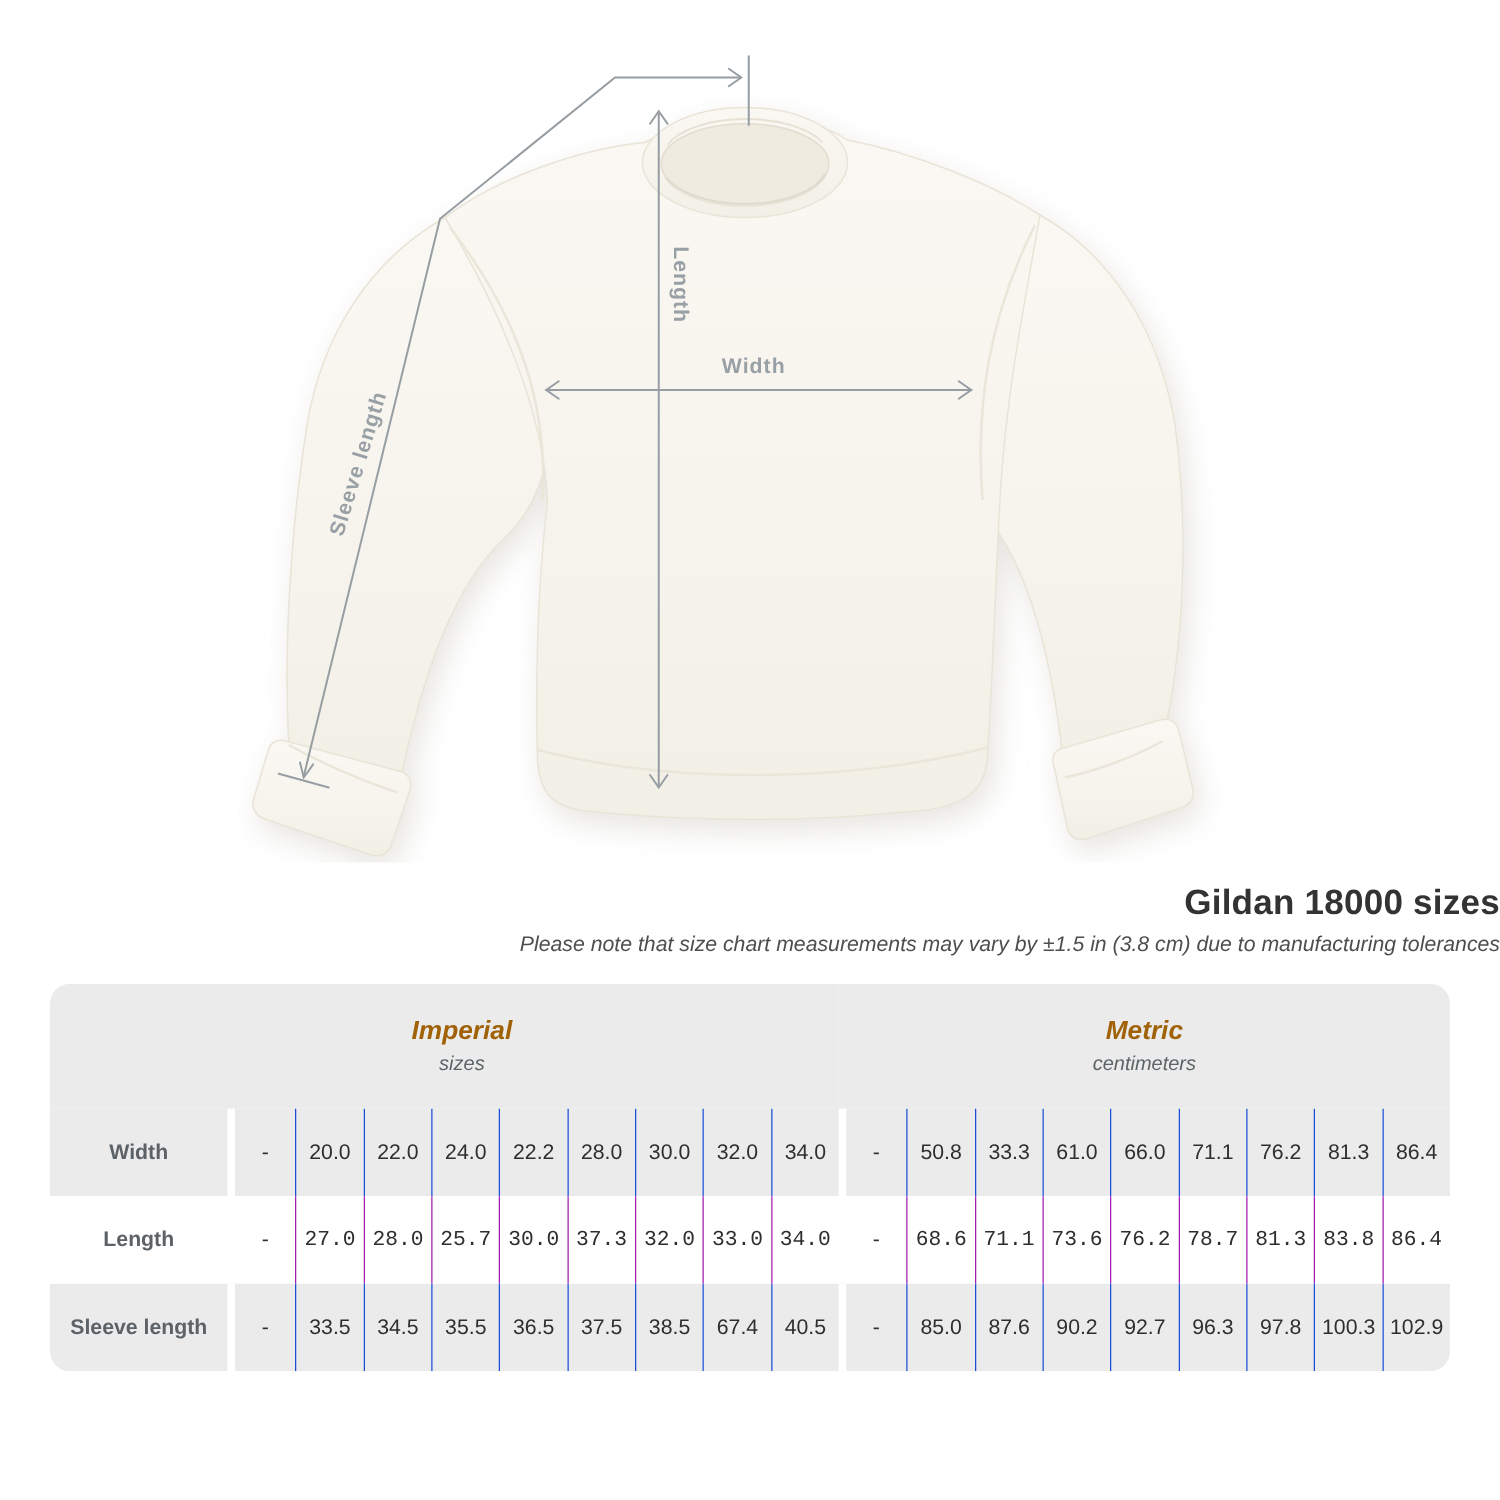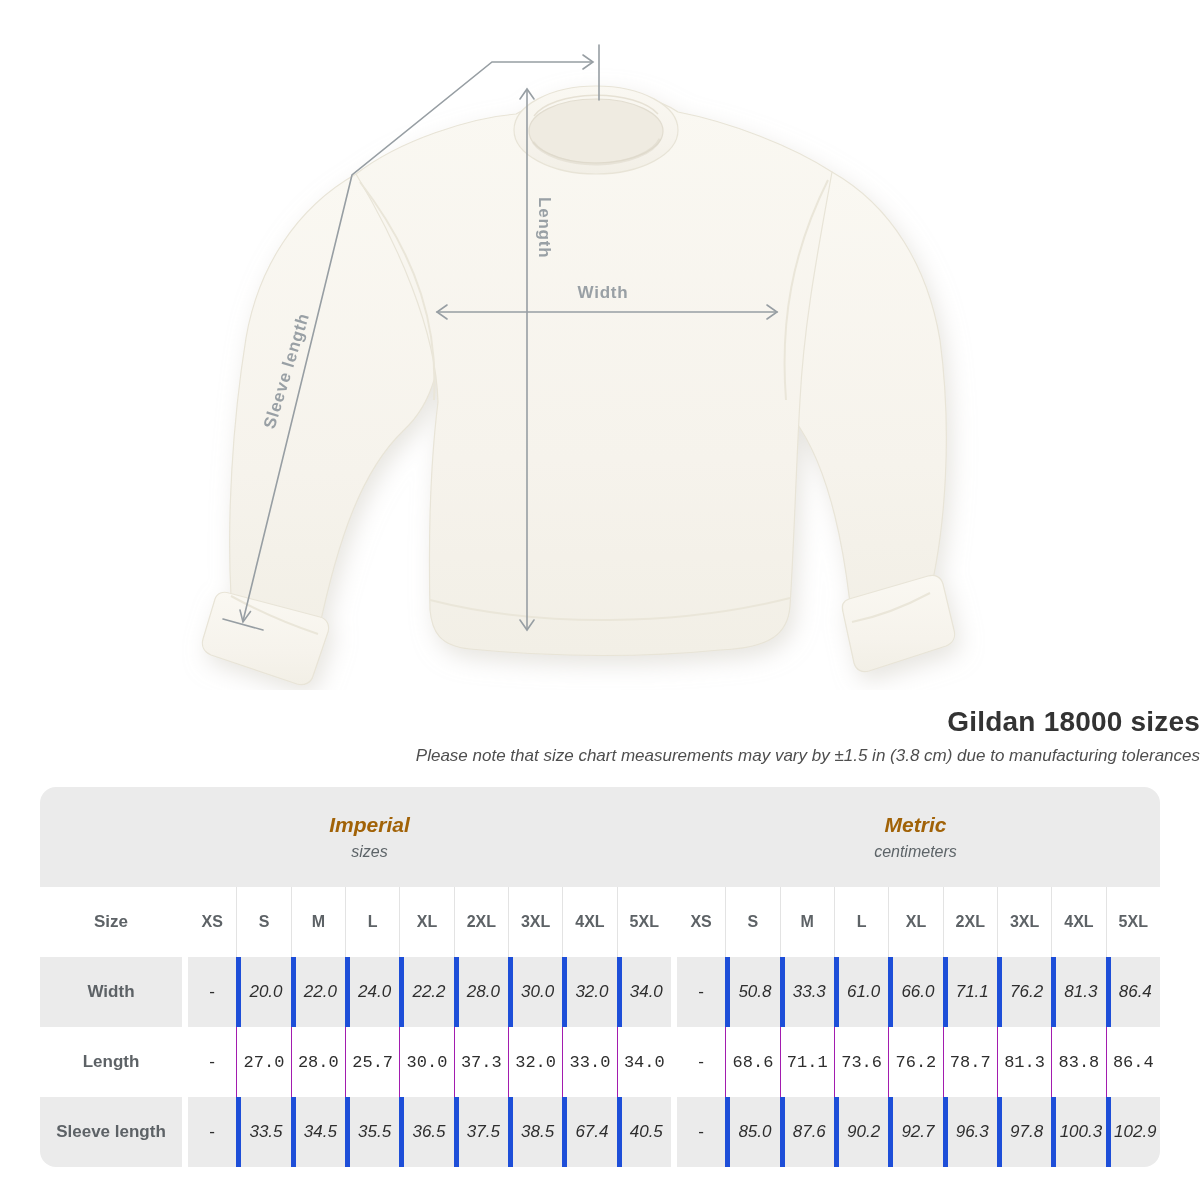--- a/index.html
+++ b/index.html
@@ -43,21 +43,21 @@
   .group-sub{font-size:16px;font-style:italic;color:#5d6468;margin-top:6px;}
   .group-imperial .g-inner{transform:translateX(14px);}
   #size-row{background:#ffffff;height:70px;}
   tbody tr{height:70px;}
   th,td{text-align:center;vertical-align:middle;padding:0;}
   .size-label,.row-label{font-size:17px;font-weight:bold;color:#5d6266;}
   .sz{font-size:16px;font-weight:bold;color:#5d6266;}
   .val{font-size:17px;font-weight:normal;color:#2e2e2e;}
   #size-row .sep{border-left:1px solid #e3e3e3;}
   tr.r-white .sep{border-left:1px solid #a21caf;font-family:Liberation Mono, monospace;}
-  tr.r-gray .sep{border-left:5px solid #1d4ed8;font-style:italic;}
+  tr.r-gray .sep{border-left:1px solid #1d4ed8;}
   .gap{border-left:6px solid #ffffff;}
   tr.r-gray{background:#ebebeb;}
   tr.r-white{background:#ffffff;}
 </style>
 </head>
 <body>
 
 <div class="diagram">
   <svg class="garment-svg" width="1200" height="690" viewBox="0 0 1200 690">
     <defs>
@@ -164,42 +164,20 @@
             <div class="group-sub">sizes</div>
           </div>
         </th>
         <th class="group-cell group-metric" colspan="9">
           <div class="g-inner">
             <div class="group-label">Metric</div>
             <div class="group-sub">centimeters</div>
           </div>
         </th>
       </tr>
-      <tr id="size-row">
-        <th class="size-label">Size</th>
-
-      <th class="sz gap">XS</th>
-          <th class="sz sep">S</th>
-          <th class="sz sep">M</th>
-          <th class="sz sep">L</th>
-          <th class="sz sep">XL</th>
-          <th class="sz sep">2XL</th>
-          <th class="sz sep">3XL</th>
-          <th class="sz sep">4XL</th>
-          <th class="sz sep">5XL</th>
-          <th class="sz gap">XS</th>
-          <th class="sz sep">S</th>
-          <th class="sz sep">M</th>
-          <th class="sz sep">L</th>
-          <th class="sz sep">XL</th>
-          <th class="sz sep">2XL</th>
-          <th class="sz sep">3XL</th>
-          <th class="sz sep">4XL</th>
-          <th class="sz sep">5XL</th>
-        </tr>
     </thead>
     <tbody id="size-body">
 
     <tr class="r-gray">
           <th class="row-label">Width</th>
           <td class="val gap">-</td>
           <td class="val sep">20.0</td>
           <td class="val sep">22.0</td>
           <td class="val sep">24.0</td>
           <td class="val sep">22.2</td>

